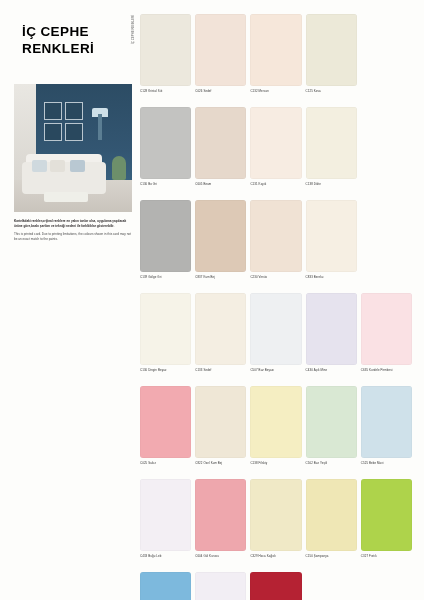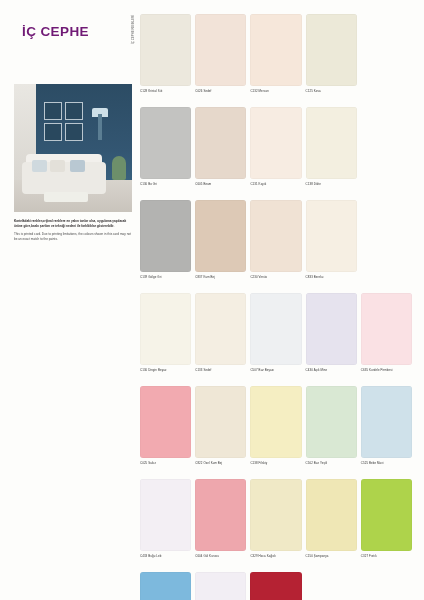--- a/index.html
+++ b/index.html
@@ -12,21 +12,21 @@
   }
   .page{
     position:absolute;left:0;top:0;width:424px;height:600px;
     background:#fdfdfb;
   }
   
   .left-col{
     position:absolute;left:14px;top:14px;width:118px;height:570px;
   }
   .title{
-    font-size:13.5px;font-weight:bold;color:#701a75;
+    font-size:13.5px;font-weight:bold;color:#000000;
     line-height:1.25;letter-spacing:.4px;
     margin:10px 0 0 8px;
   }
   .photo{
     position:absolute;left:0;top:70px;width:118px;height:128px;
     background:#2f5068;
     overflow:hidden;
   }
   .photo .wall{
     position:absolute;left:0;top:0;width:118px;height:96px;
@@ -118,20 +118,21 @@
   }
 </style>
 </head>
 <body>
 
 <div class="page">
 
   <div class="left-col">
     <div class="title">
       <div>İÇ CEPHE</div>
+      <div>RENKLERİ</div>
     </div>
 
     <div class="photo">
       <div class="wall"></div>
       <div class="wall-left"></div>
       <div class="frames">
         <i></i>
           <i></i>
           <i></i>
           <i></i>

